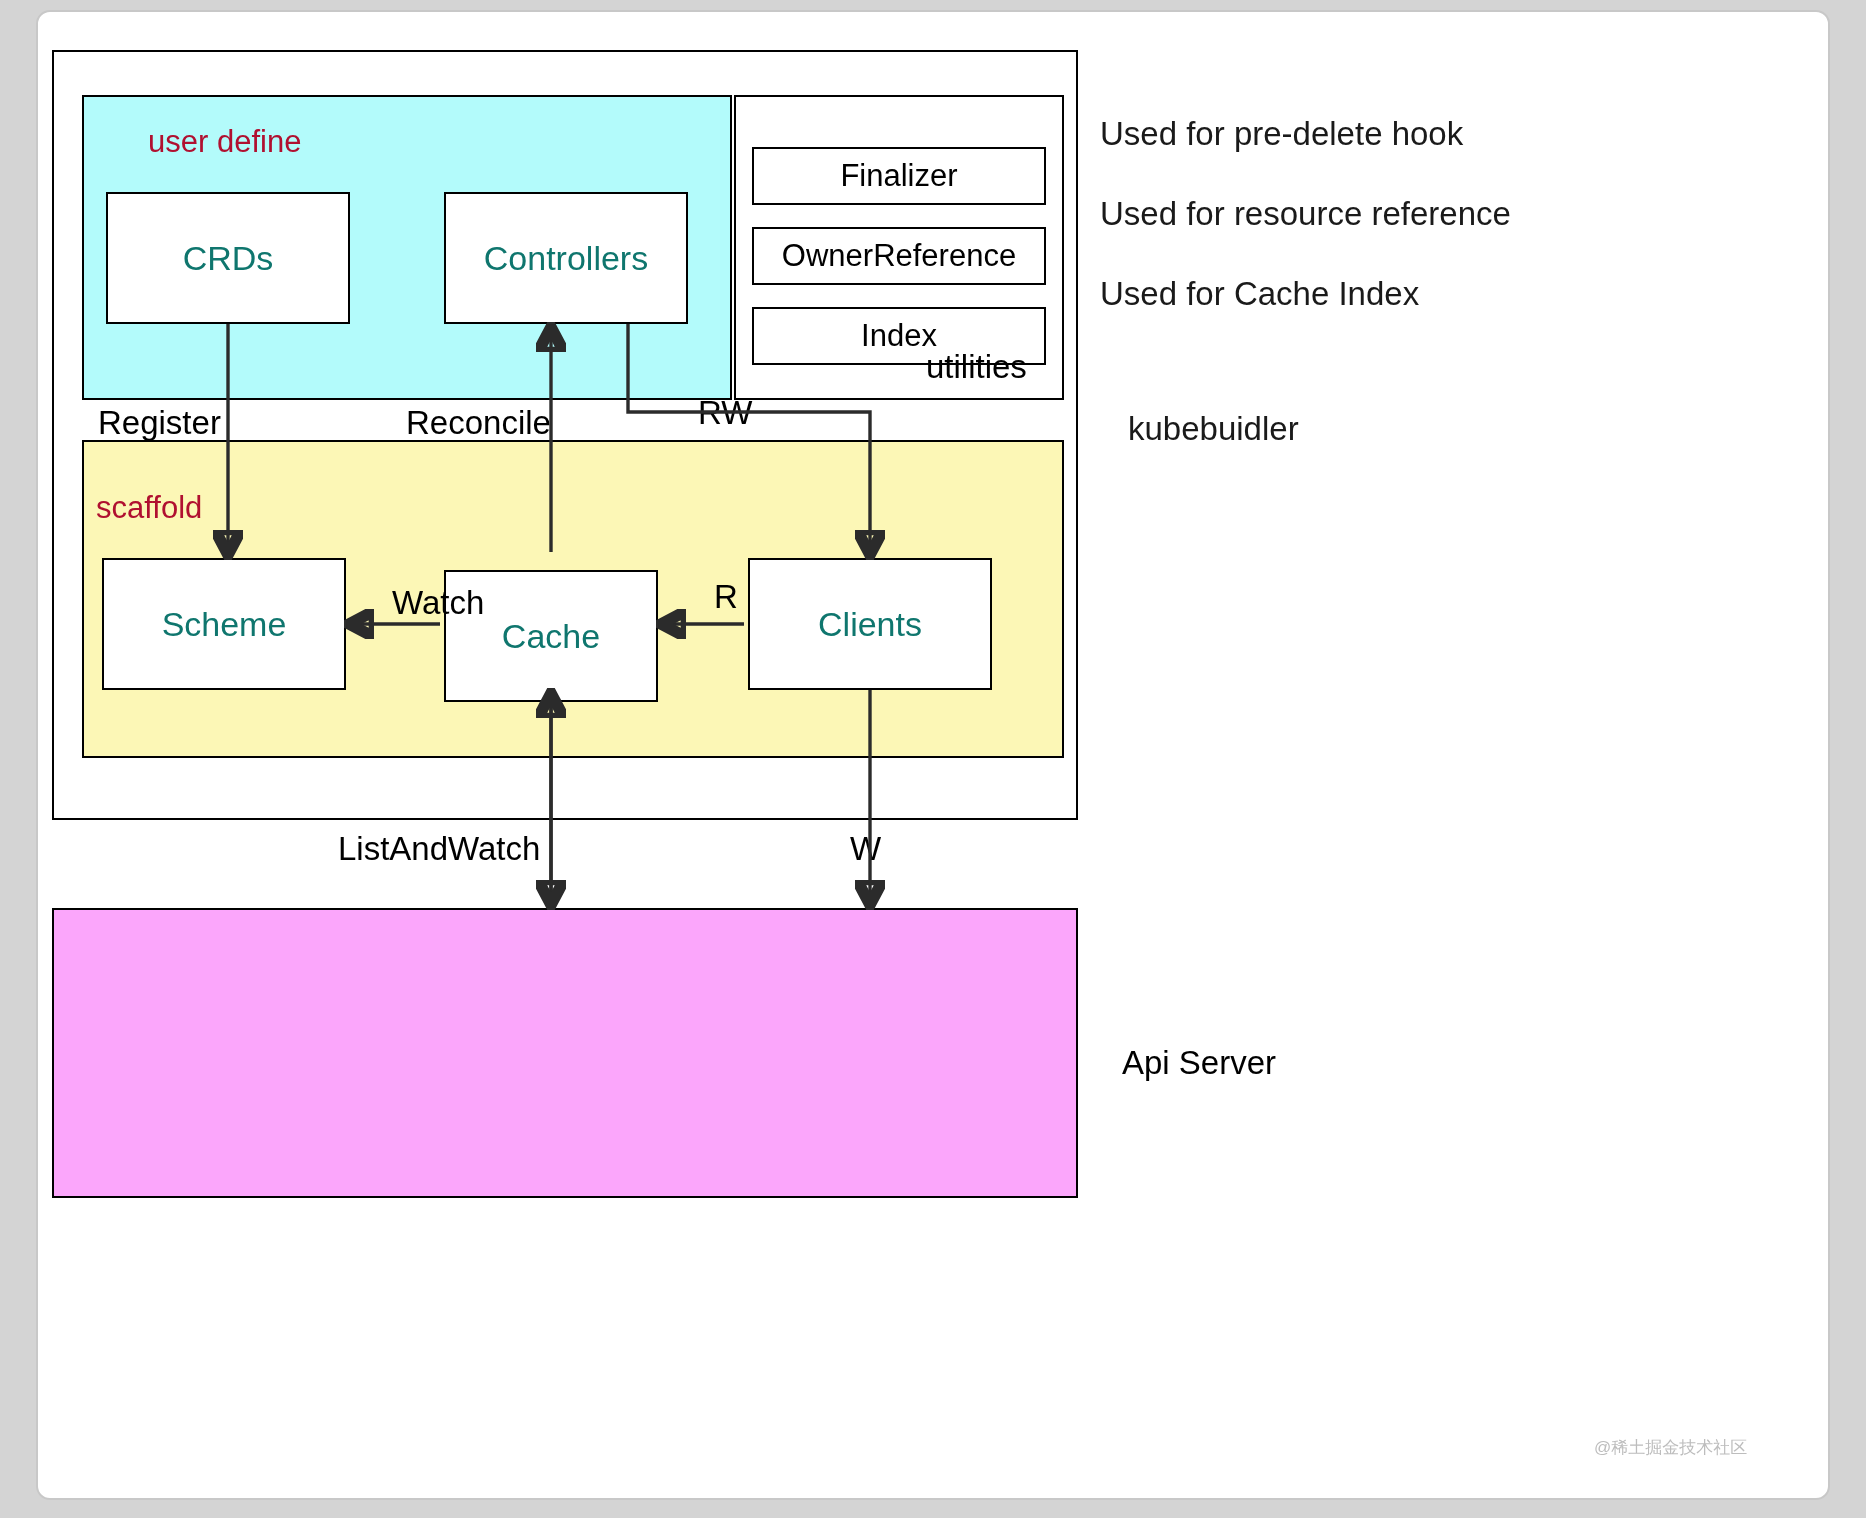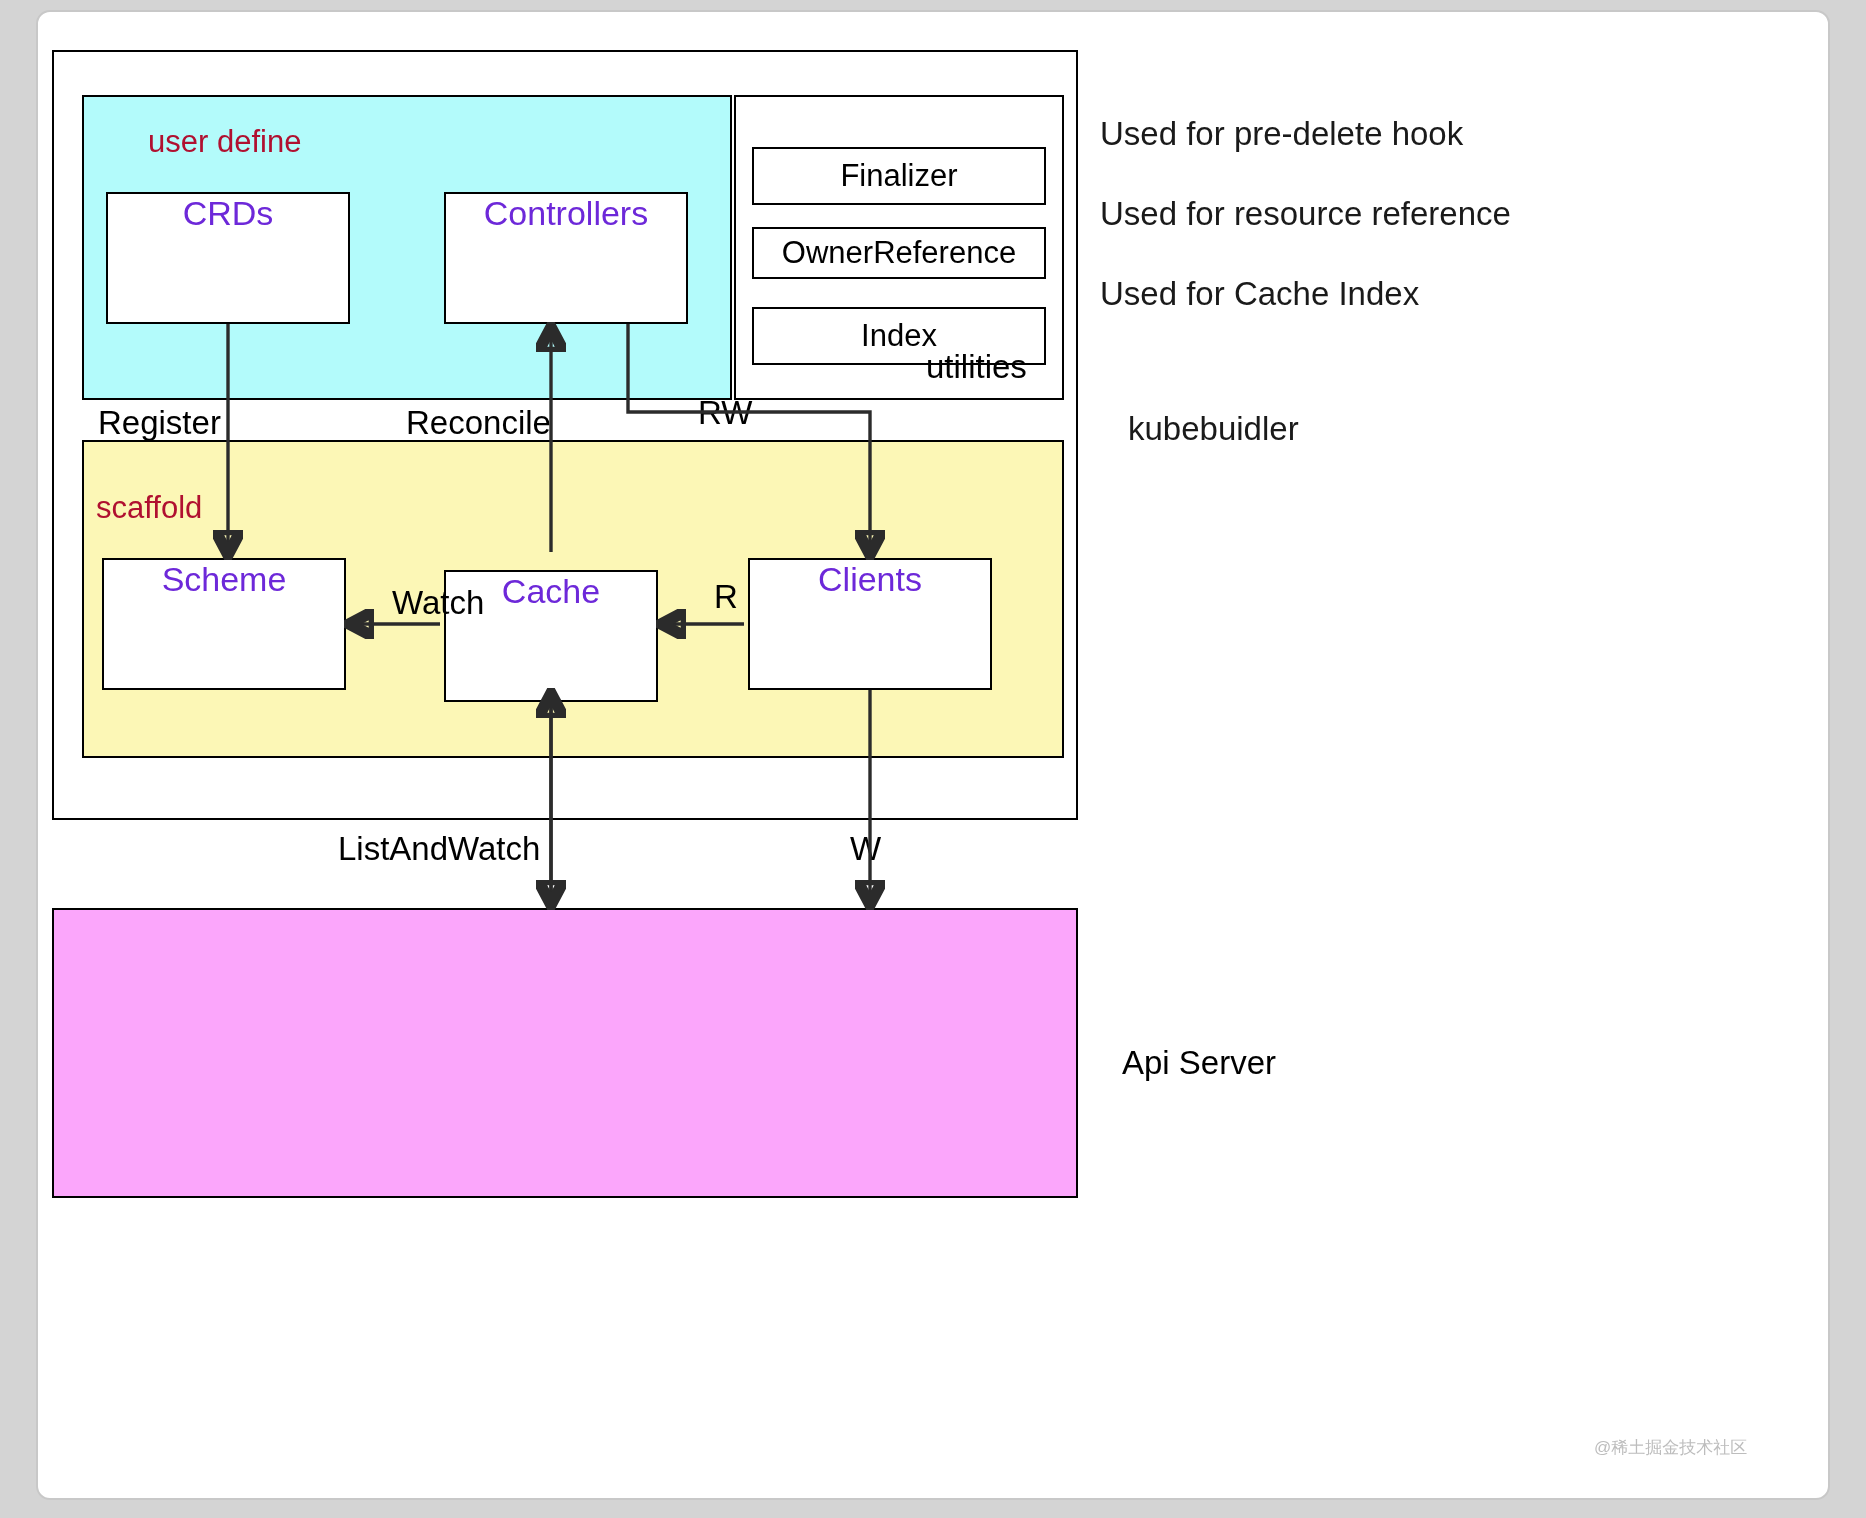--- a/index.html
+++ b/index.html
@@ -45,24 +45,24 @@
     background: #ffffff;
   }
   .region-scaffold {
     border: 2px solid #000;
     background: #fcf7b6;
   }
   .node-box {
     border: 2px solid #000;
     background: #ffffff;
     display: flex;
-    align-items: flex-start;
+    align-items: center;
     justify-content: center;
     font-size: 34px;
-    color: #6d28d9;
+    color: #0f766e;
   }
   .util-box {
     border: 2px solid #000;
     background: #ffffff;
     display: flex;
     align-items: center;
     justify-content: center;
     font-size: 31px;
     color: #000;
     margin-top: 36px;
@@ -137,21 +137,21 @@
 
     <div class="abs node-box" style="left:406px; top:180px; width:244px; height:132px;">
       <span>Controllers</span>
     </div>
 
     <div class="abs region-utilities" style="left:696px; top:83px; width:330px; height:305px;"></div>
 
     <div class="abs util-box" style="left:714px; top:99px; width:294px; height:58px;">
       <span>Finalizer</span>
     </div>
-    <div class="abs util-box" style="left:714px; top:179px; width:294px; height:52px;">
+    <div class="abs util-box" style="left:714px; top:179px; width:294px; height:58px;">
       <span>OwnerReference</span>
     </div>
     <div class="abs util-box" style="left:714px; top:259px; width:294px; height:58px;">
       <span>Index</span>
     </div>
     <div class="abs util-caption" style="left:888px; top:336px;">utilities</div>
 
     <div class="abs region-scaffold" style="left:44px; top:428px; width:982px; height:318px;"></div>
     <div class="abs region-label" style="left:58px; top:478px;">scaffold</div>
 

